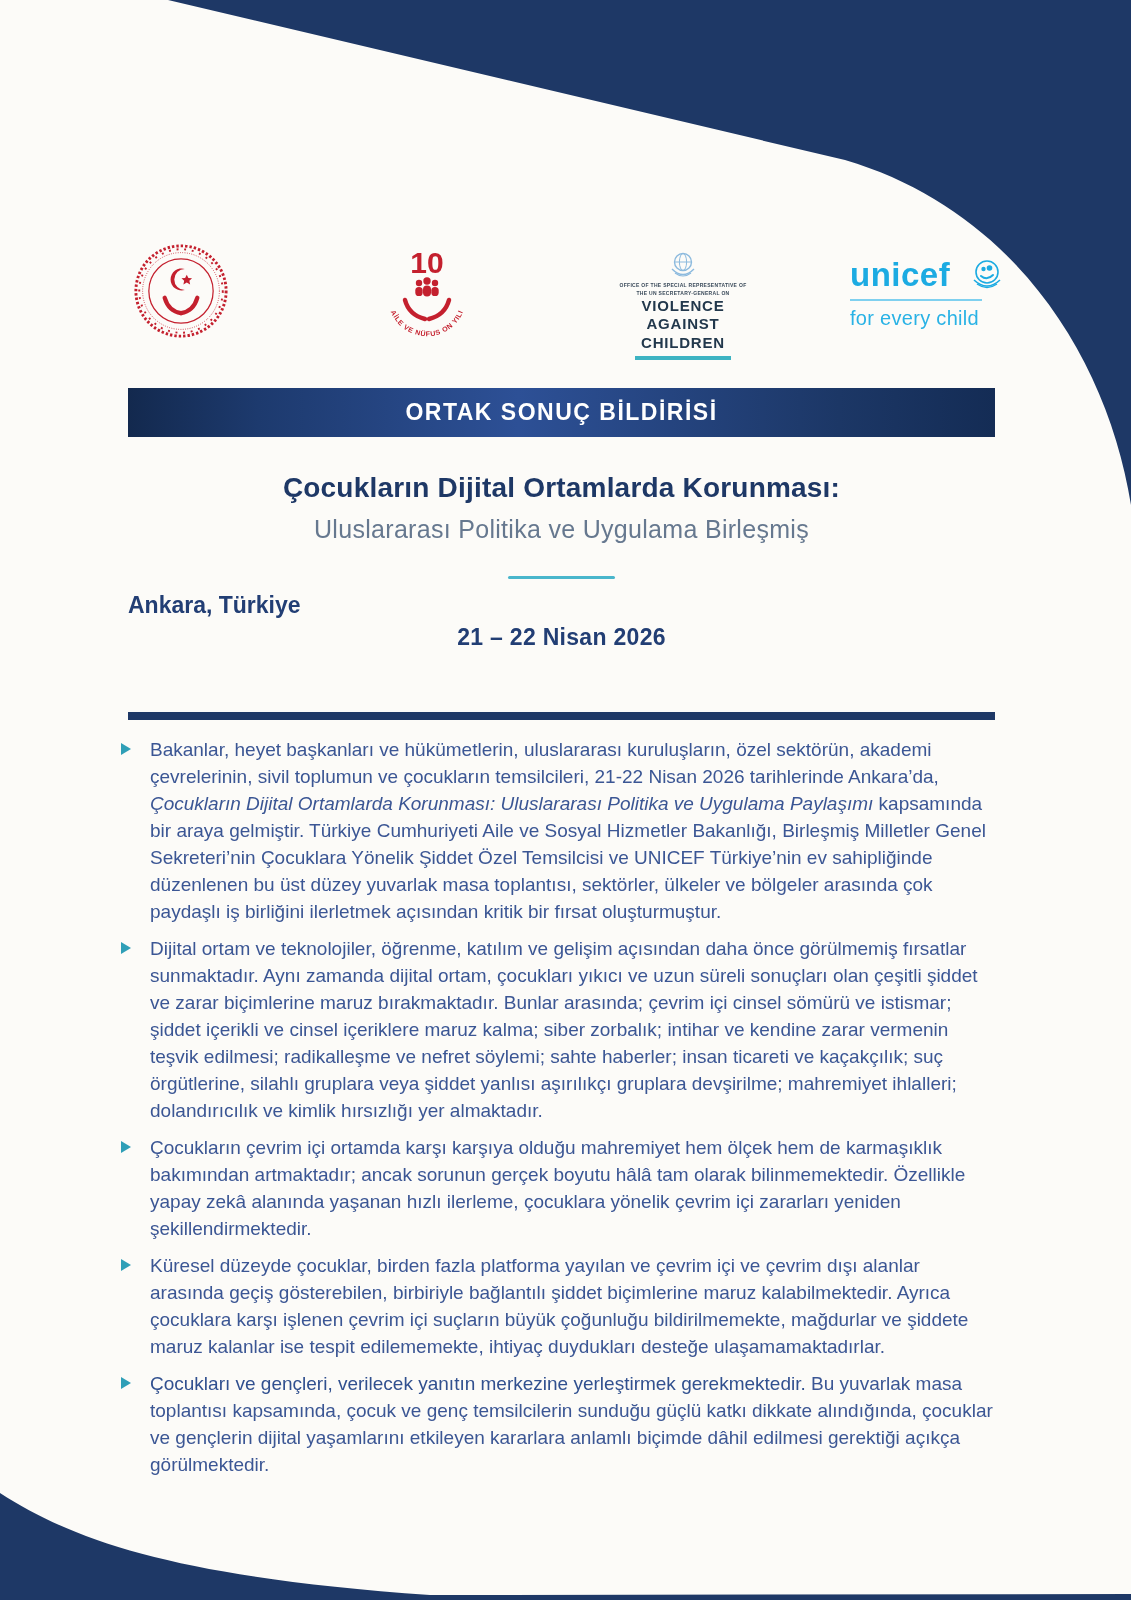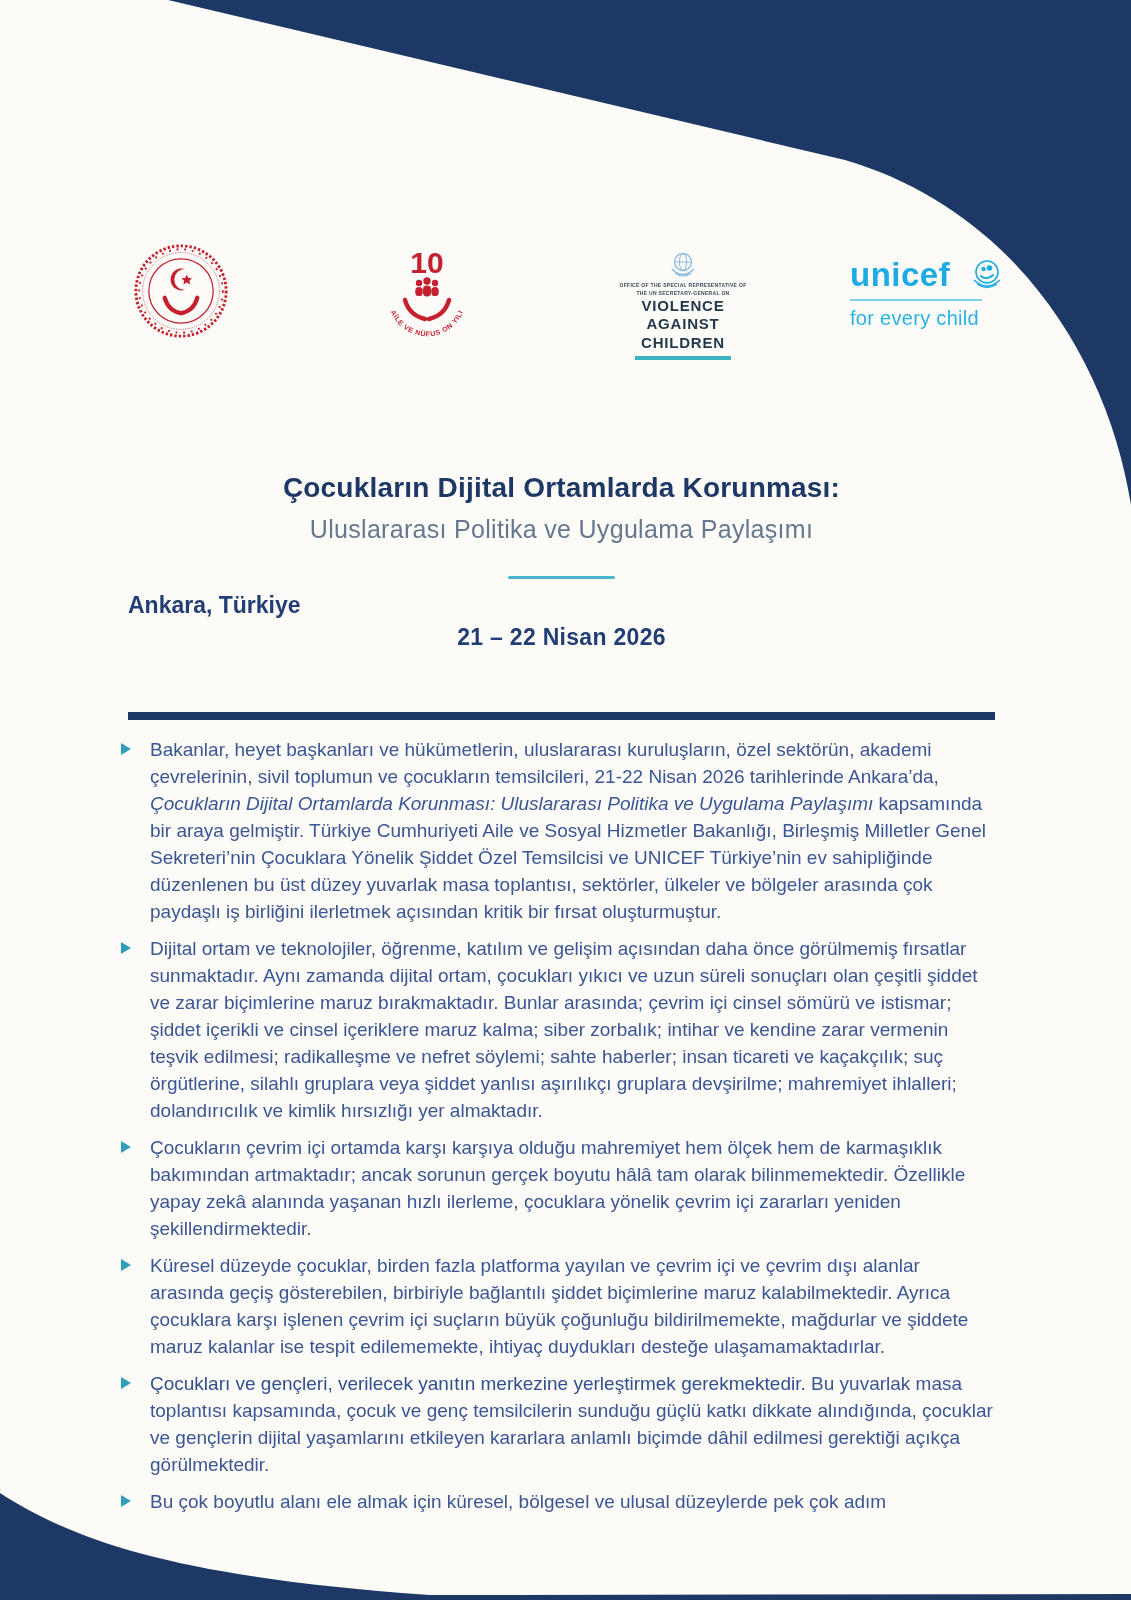--- a/index.html
+++ b/index.html
@@ -119,22 +119,25 @@
         <circle cx="20.5" cy="12" r="2.8" fill="#1cabe2"></circle>
         <path d="M12,20 q6,5 12,-1" fill="none" stroke="#1cabe2" stroke-width="2" stroke-linecap="round"></path>
         <path d="M5,24 q13,12 26,0" fill="none" stroke="#1cabe2" stroke-width="1.6"></path>
         <path d="M8,28 q10,7 20,0" fill="none" stroke="#1cabe2" stroke-width="1.4"></path>
       </svg>
     </div>
     <div class="unicef-line"></div>
     <div class="unicef-tag">for every child</div>
   </div>
 
+  <div class="banner">
+    <span>ORTAK SONUÇ BİLDİRİSİ</span>
+  </div>
   <div class="title">Çocukların Dijital Ortamlarda Korunması:</div>
-  <div class="subtitle">Uluslararası Politika ve Uygulama Paylaşımı</div>
+  <div class="subtitle">Uluslararası Politika ve Uygulama Birleşmiş</div>
   <div class="divider"></div>
   <div class="location">Ankara, Türkiye</div>
   <div class="dates">21 – 22 Nisan 2026</div>
   <div class="rule"></div>
 
   <ul class="bullets">
     <li>
       <span class="tri"></span>
       <span><span>Bakanlar, heyet başkanları ve hükümetlerin, uluslararası kuruluşların, özel sektörün, akademi çevrelerinin, sivil toplumun ve çocukların temsilcileri, 21-22 Nisan 2026 tarihlerinde Ankara’da, </span><em>Çocukların Dijital Ortamlarda Korunması: Uluslararası Politika ve Uygulama Paylaşımı</em><span> kapsamında bir araya gelmiştir. Türkiye Cumhuriyeti Aile ve Sosyal Hizmetler Bakanlığı, Birleşmiş Milletler Genel Sekreteri’nin Çocuklara Yönelik Şiddet Özel Temsilcisi ve UNICEF Türkiye’nin ev sahipliğinde düzenlenen bu üst düzey yuvarlak masa toplantısı, sektörler, ülkeler ve bölgeler arasında çok paydaşlı iş birliğini ilerletmek açısından kritik bir fırsat oluşturmuştur.</span></span>
     </li>
@@ -147,19 +150,15 @@
       <span>Çocukların çevrim içi ortamda karşı karşıya olduğu mahremiyet hem ölçek hem de karmaşıklık bakımından artmaktadır; ancak sorunun gerçek boyutu hâlâ tam olarak bilinmemektedir. Özellikle yapay zekâ alanında yaşanan hızlı ilerleme, çocuklara yönelik çevrim içi zararları yeniden şekillendirmektedir.</span>
     </li>
     <li>
       <span class="tri"></span>
       <span>Küresel düzeyde çocuklar, birden fazla platforma yayılan ve çevrim içi ve çevrim dışı alanlar arasında geçiş gösterebilen, birbiriyle bağlantılı şiddet biçimlerine maruz kalabilmektedir. Ayrıca çocuklara karşı işlenen çevrim içi suçların büyük çoğunluğu bildirilmemekte, mağdurlar ve şiddete maruz kalanlar ise tespit edilememekte, ihtiyaç duydukları desteğe ulaşamamaktadırlar.</span>
     </li>
     <li>
       <span class="tri"></span>
       <span><strong>Çocukları ve gençleri, verilecek yanıtın merkezine yerleştirmek gerekmektedir.</strong><span> Bu yuvarlak masa toplantısı kapsamında, çocuk ve genç temsilcilerin sunduğu güçlü katkı dikkate alındığında, çocuklar ve gençlerin dijital yaşamlarını etkileyen kararlara anlamlı biçimde dâhil edilmesi gerektiği açıkça görülmektedir.</span></span>
     </li>
-    <li>
-      <span class="tri"></span>
-      <span>Bu çok boyutlu alanı ele almak için küresel, bölgesel ve ulusal düzeylerde pek çok adım</span>
-    </li>
   </ul>
 
 </div>
 
 </body></html>

